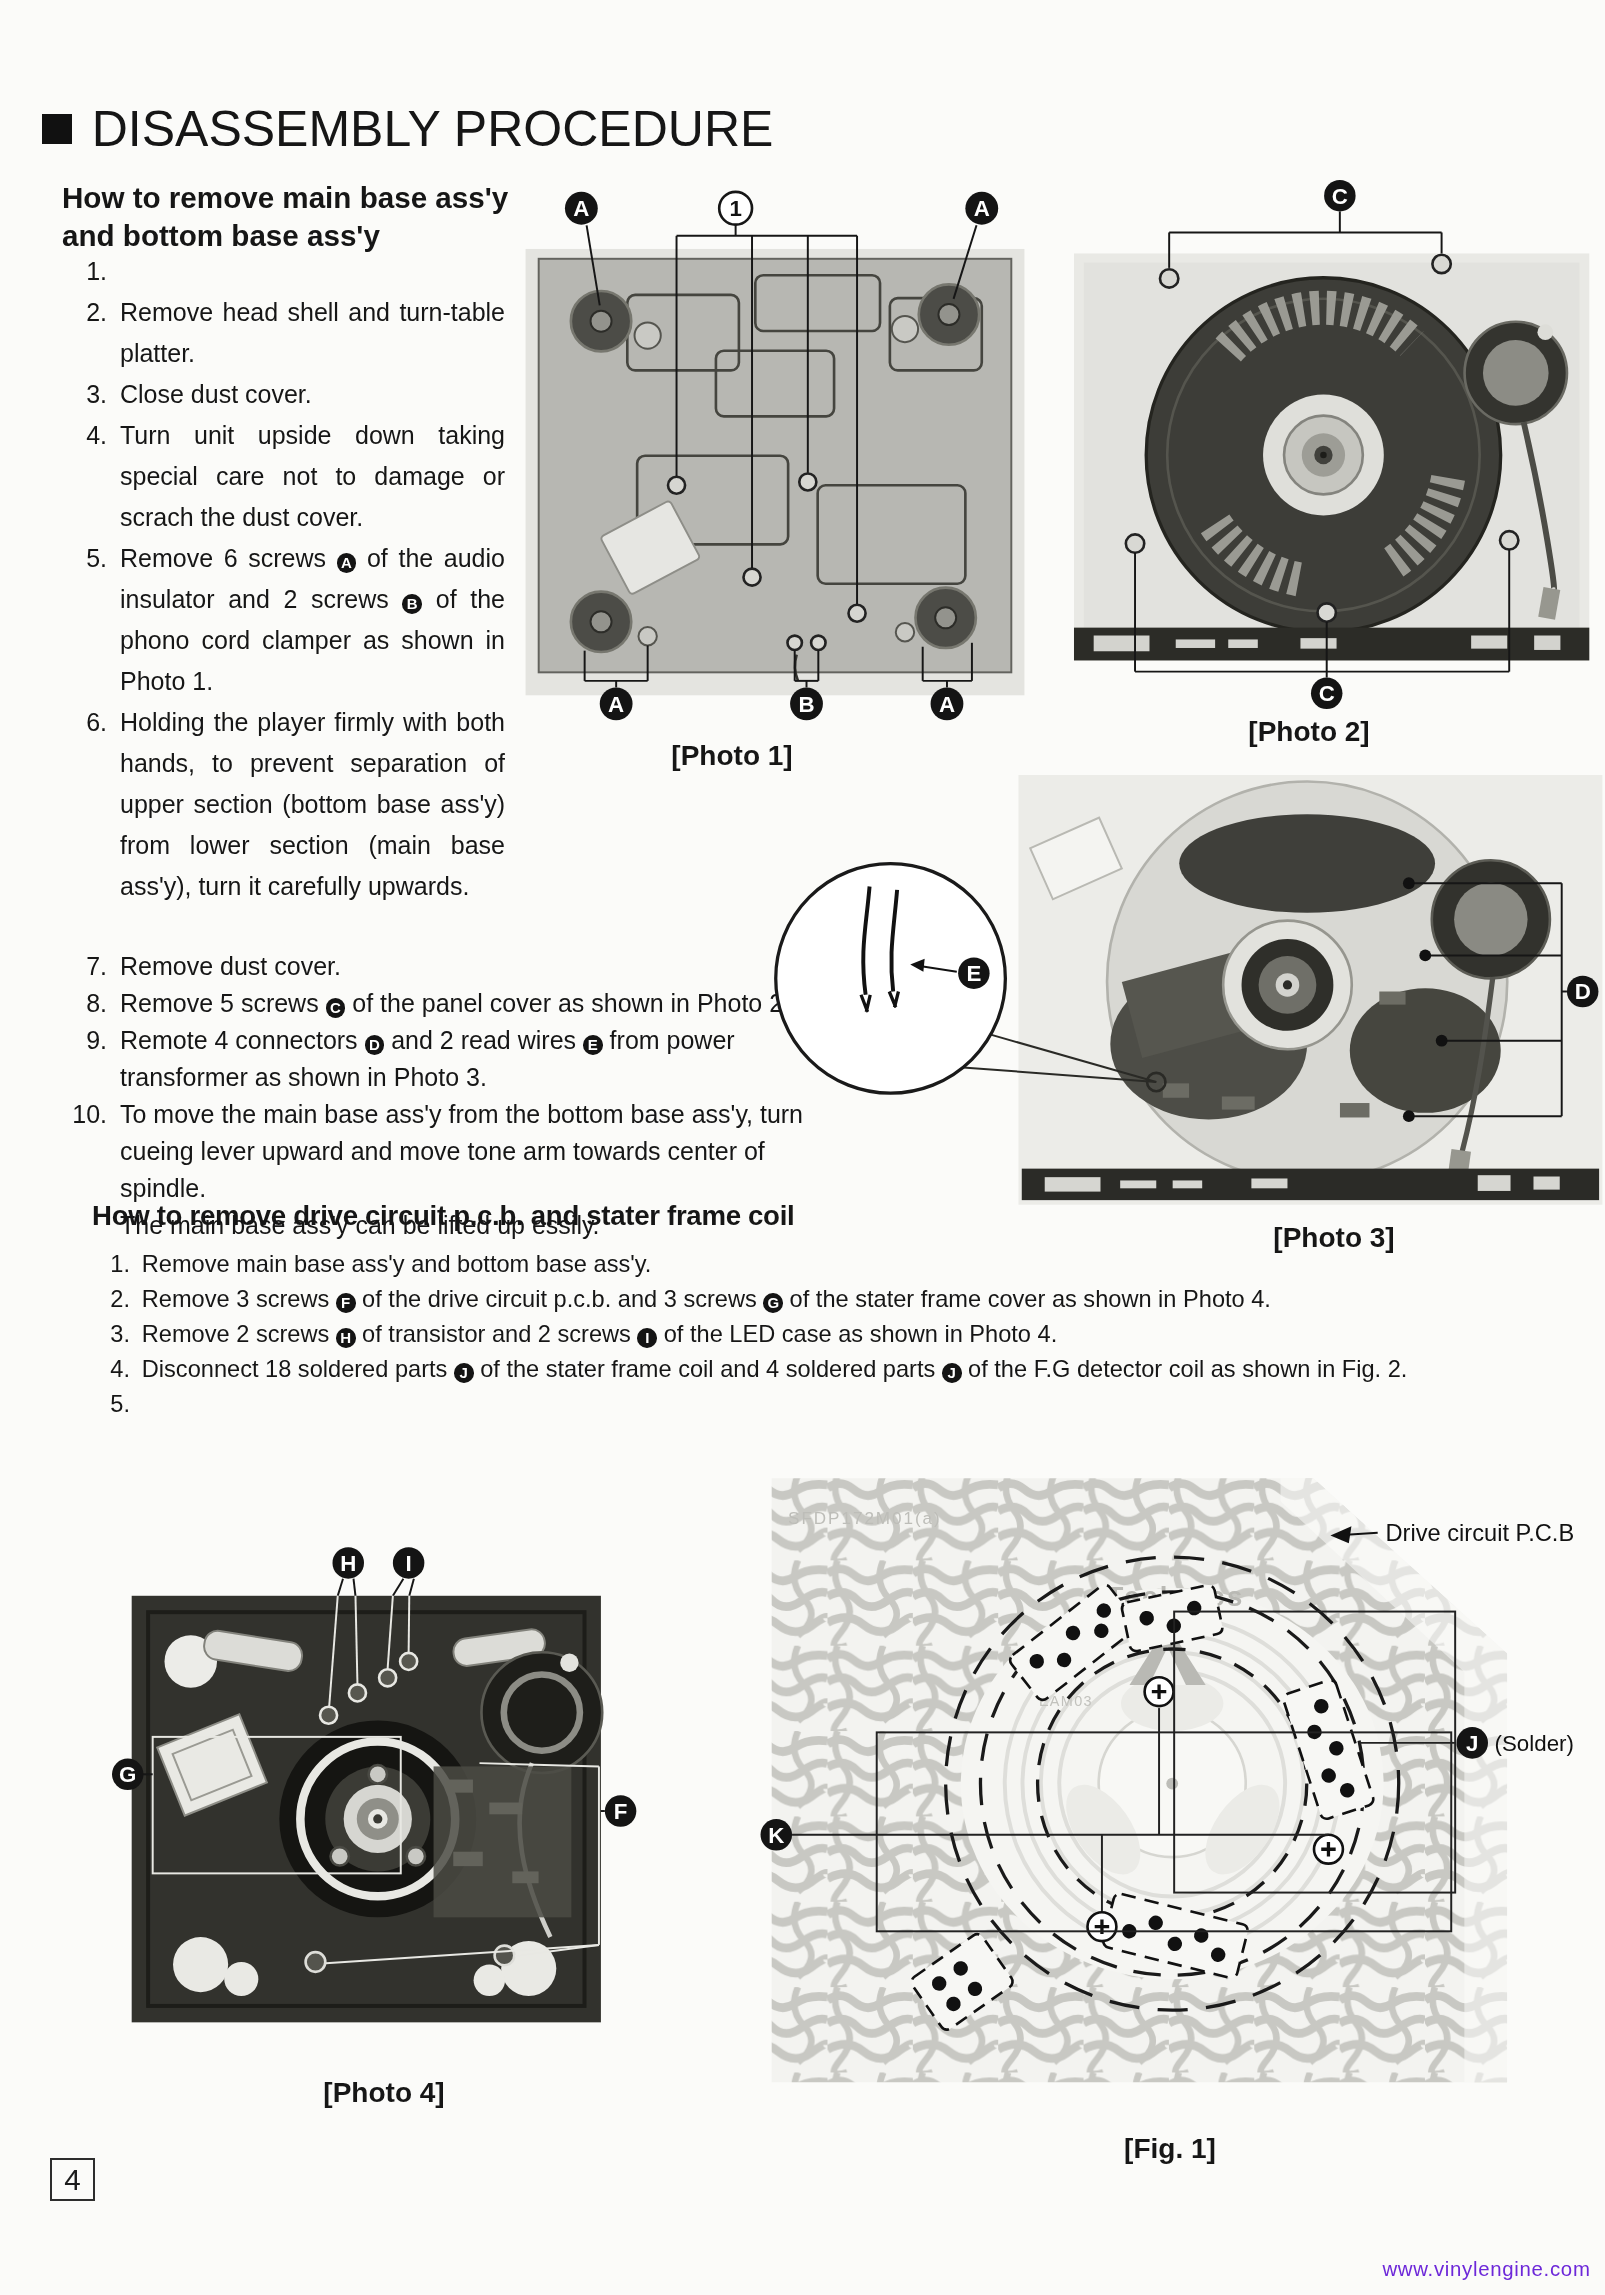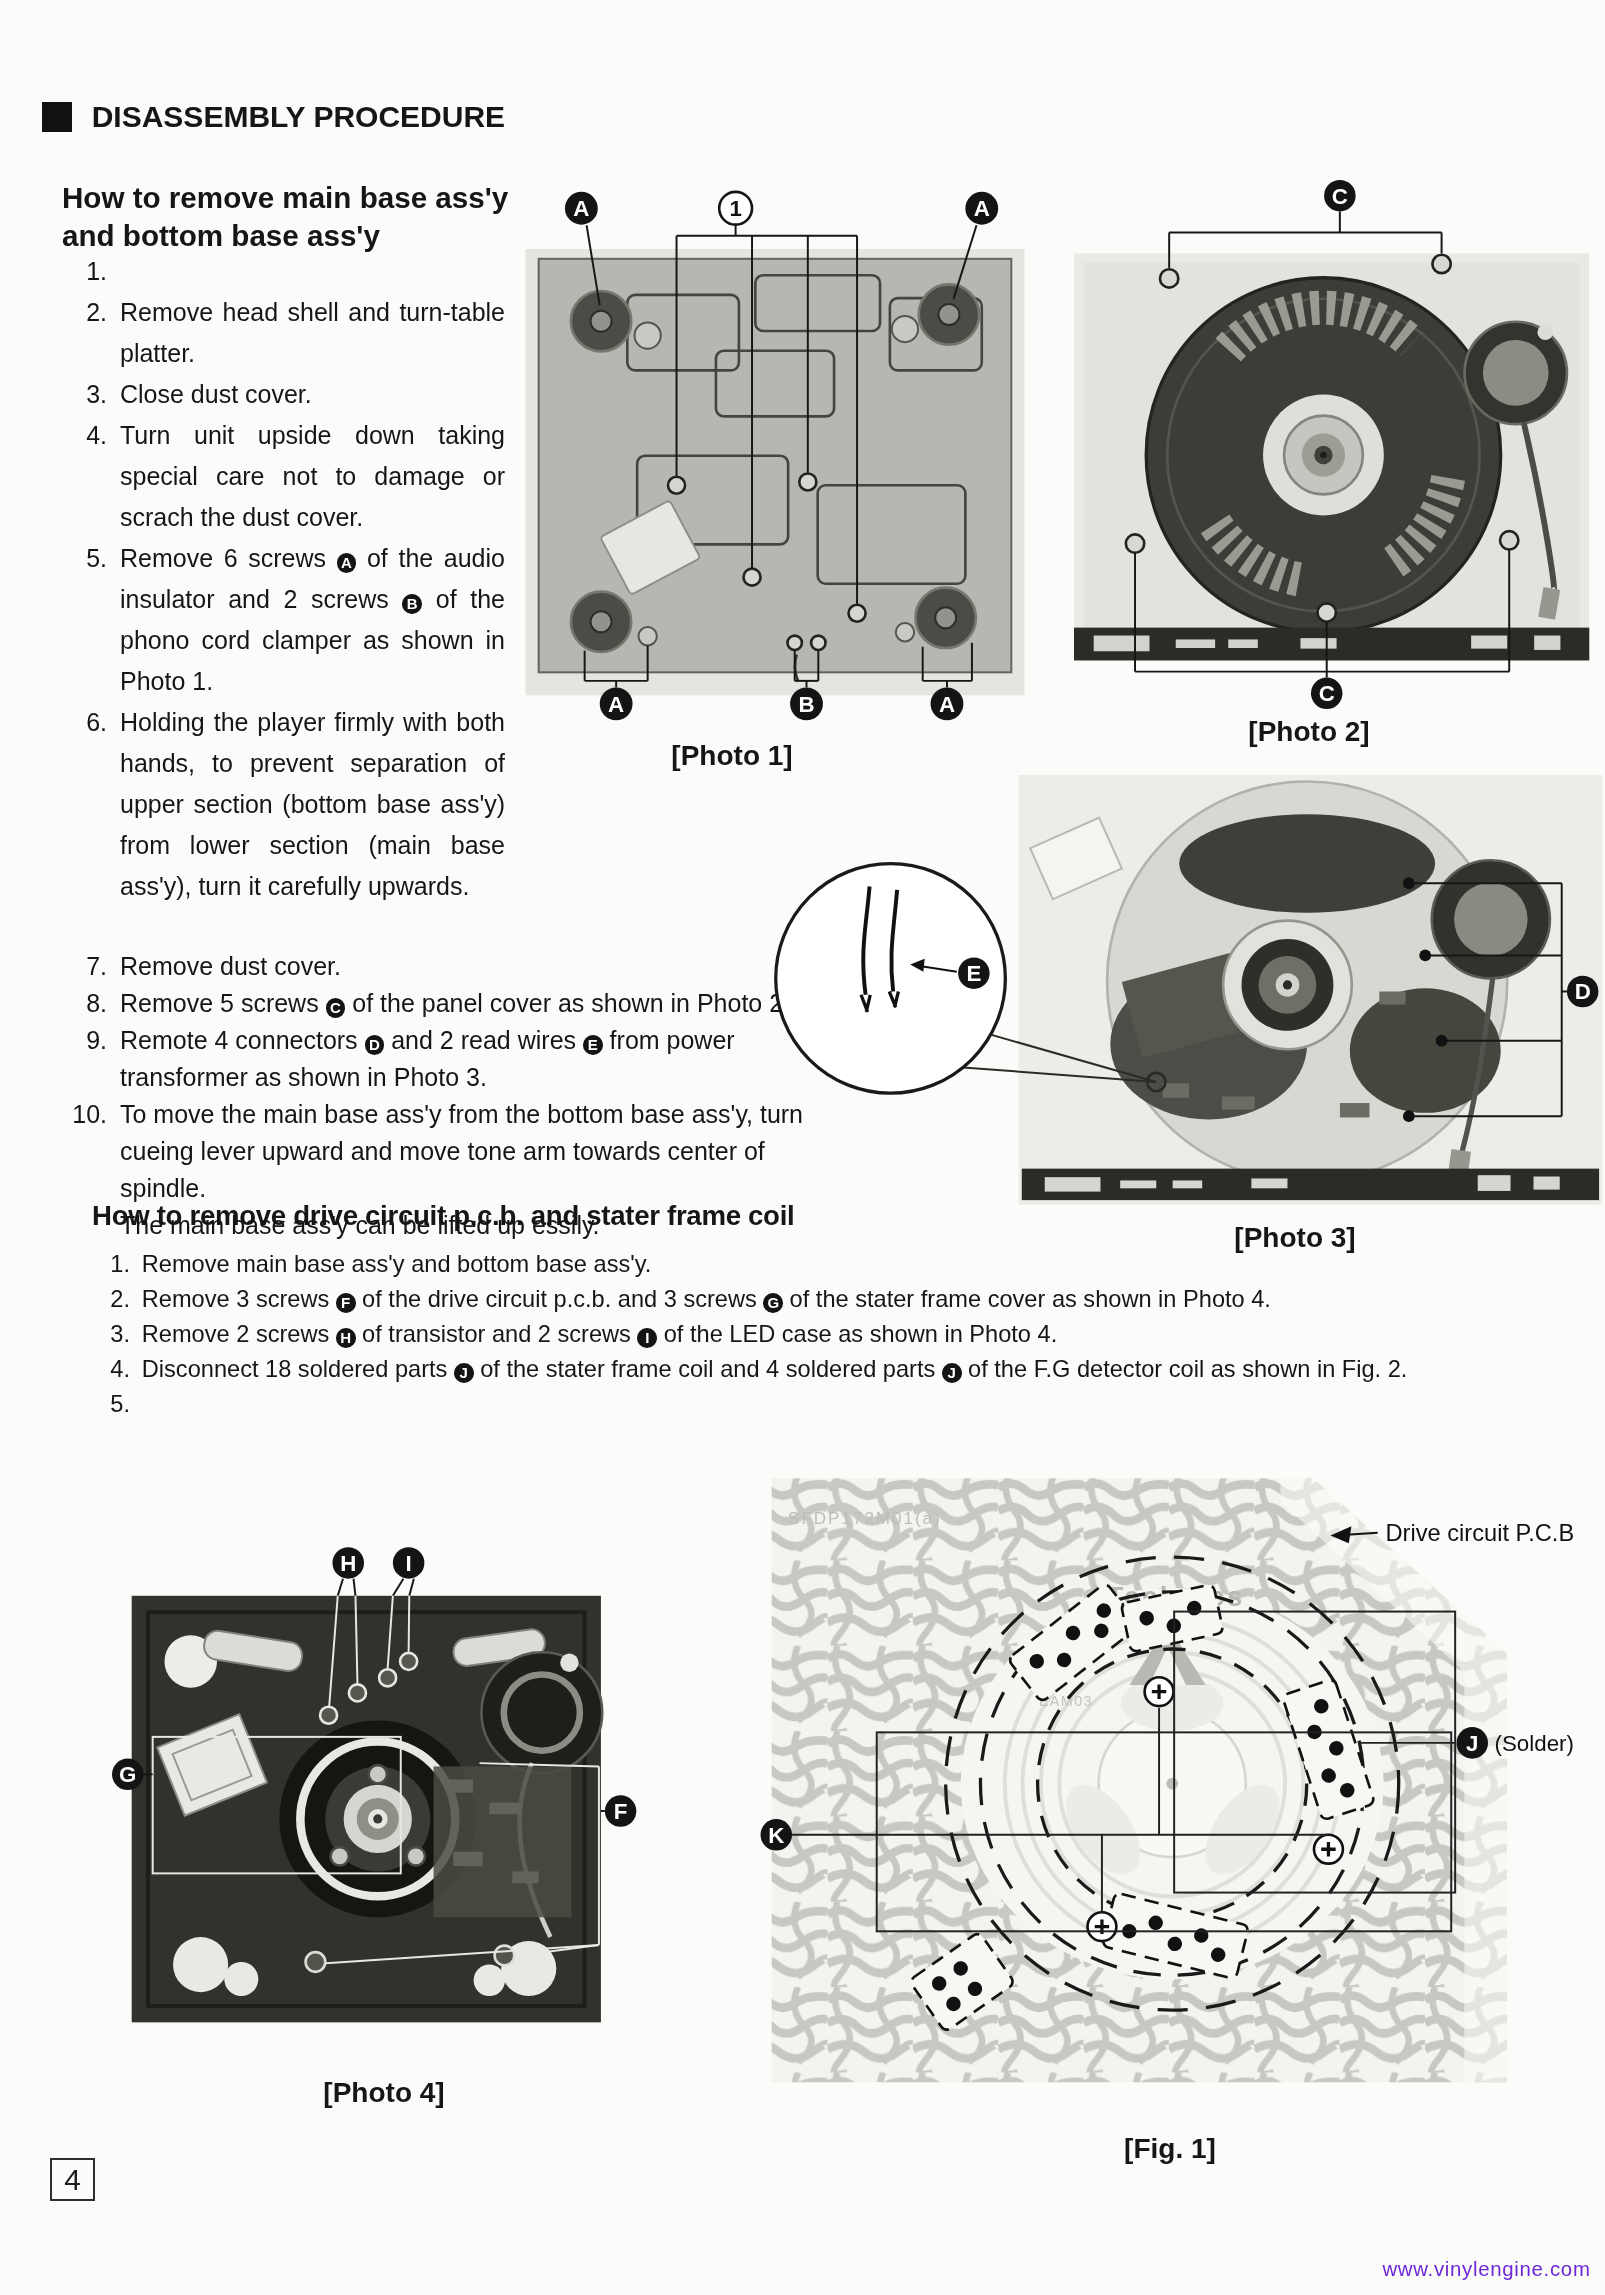--- a/index.html
+++ b/index.html
@@ -6,21 +6,21 @@
   body{
     width:1605px;height:2295px;position:relative;
     background:#fbfbf9;color:#161616;
     font-family:"Liberation Sans", sans-serif;
     overflow:hidden;
   }
   .abs{position:absolute;}
   
   .title-row{left:42px;top:100px;display:flex;align-items:center;gap:19.7px;}
   .title-square{width:30px;height:30px;background:#111;}
-  .page-title{font-size:30px;font-weight:bold;letter-spacing:0px;white-space:nowrap;}
+  .page-title{font-size:50px;font-weight:normal;letter-spacing:0px;white-space:nowrap;}
   
   .h2{font-weight:bold;line-height:1.3;}
   .h2.s1{left:62px;top:172px;font-size:29.6px;width:486px;margin-top:7px;}
   .h2.s2{left:92px;top:1198px;font-size:27.6px;white-space:nowrap;letter-spacing:-0.3px;}
   
   .steps{list-style:none;margin:0;padding:0;}
   .step{display:flex;align-items:flex-start;}
   .step .num{flex:none;text-align:right;font-weight:normal;}
   .steps.narrow{left:64px;top:251px;width:441px;font-size:25px;line-height:41px;}
   .steps.narrow .num{width:43px;padding-right:13px;}
@@ -379,21 +379,21 @@
       <circle cx="985" cy="165" r="9"></circle>
           <circle cx="1010" cy="275" r="9"></circle>
       <circle cx="1035" cy="405" r="9"></circle>
           <circle cx="985" cy="520" r="9"></circle>
     </g>
     <circle cx="1250" cy="330" r="24" fill="#141414"></circle>
     <text class="lbl-txt" x="1250" y="342">D</text>
   </g>
 </svg>
 </div>
-<div class="abs figcap" style="left:1295px;top:1222px;">[Photo 3]</div>
+<div class="abs figcap" style="left:1334px;top:1222px;">[Photo 3]</div>
 
 <div class="abs" style="left:112px;top:1543px;width:525px;height:519px;">
 <svg width="525" height="519" viewBox="0 0 800 790">
   <g>
     <rect x="30" y="80" width="715" height="650" fill="#32322d" stroke="#15151二" stroke-width="3"></rect>
     <rect x="55" y="105" width="665" height="600" fill="none" stroke="#1d1d19" stroke-width="6"></rect>
 
     <circle cx="120" cy="180" r="40" fill="#ecece8"></circle>
     <rect x="140" y="142" width="150" height="44" rx="20" fill="#dcdcd7" stroke="#82827b" stroke-width="3" transform="rotate(9 215 164)"></rect>
     <rect x="520" y="138" width="140" height="42" rx="20" fill="#dcdcd7" stroke="#82827b" stroke-width="3" transform="rotate(-8 590 159)"></rect>

